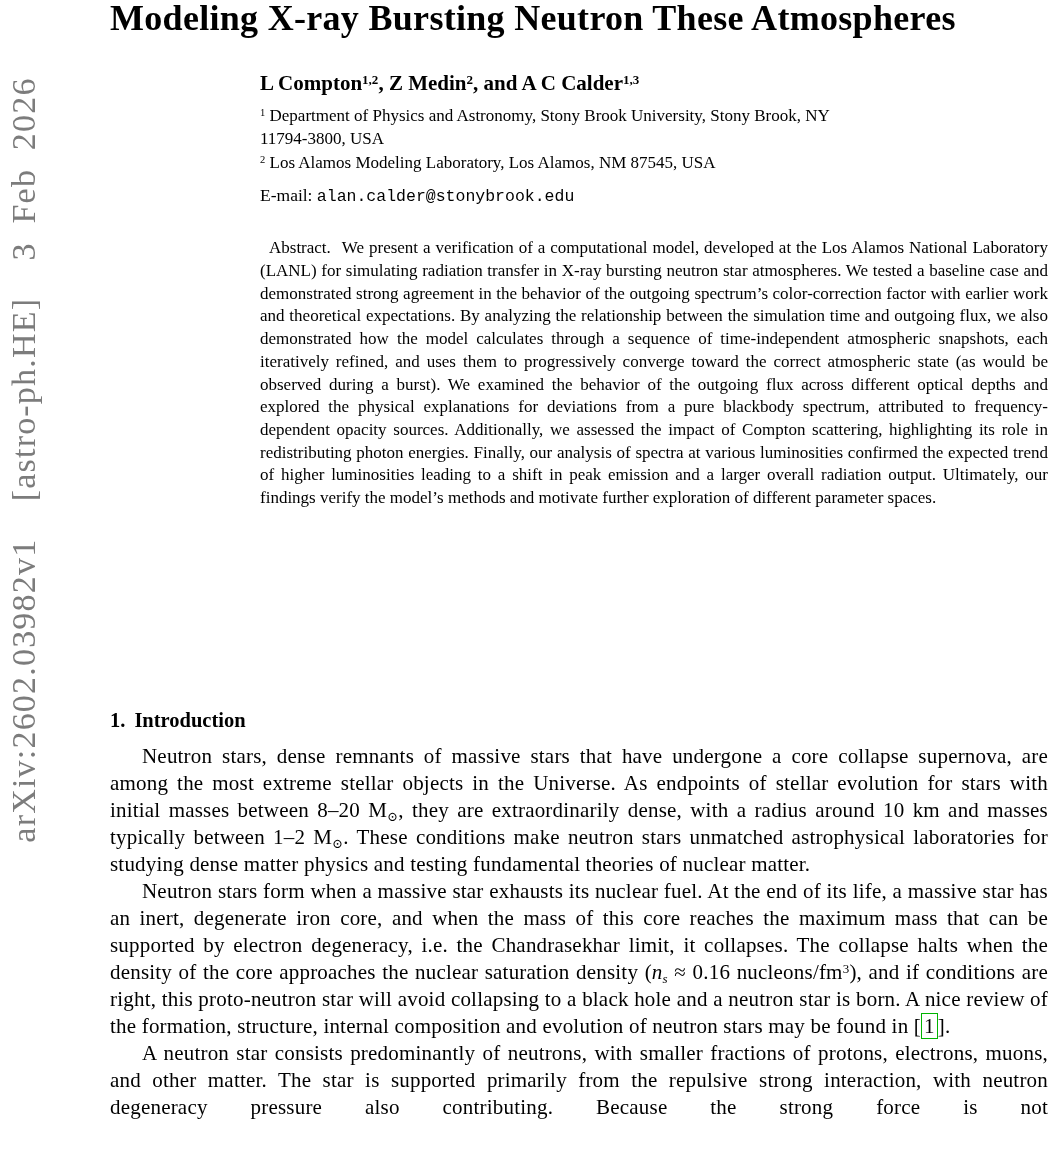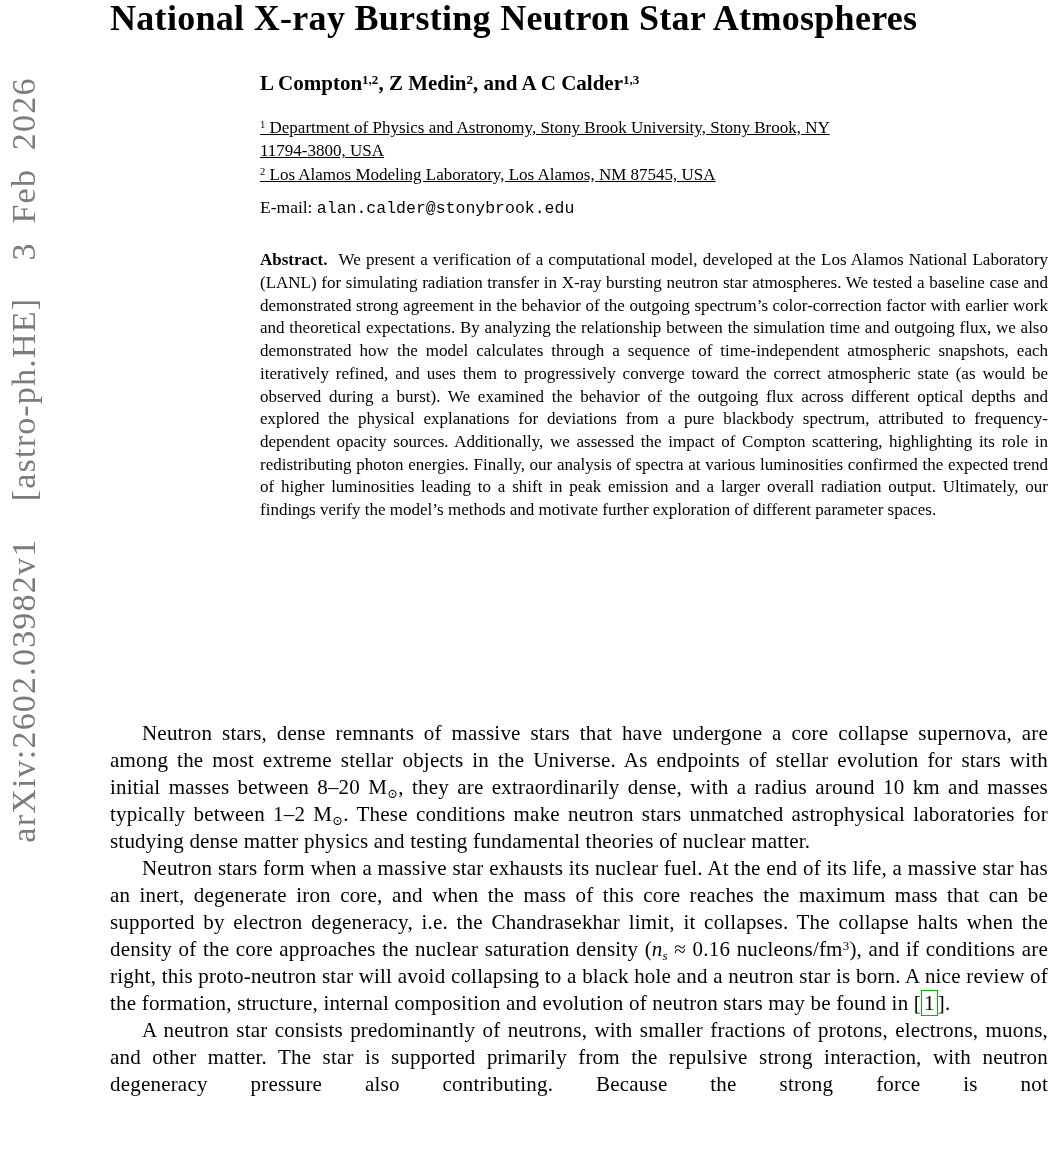--- a/index.html
+++ b/index.html
@@ -28,29 +28,29 @@
   }
   .content{position:absolute;left:110px;top:0;width:938px;}
   .title{
     font-size:36px;line-height:1.05;font-weight:700;
     letter-spacing:0.3px;
   }
   .front{margin-left:150px;width:788px;}
   .authors{margin-top:33px;font-size:21px;font-weight:700;}
   sup{font-size:62%;line-height:0;vertical-align:baseline;position:relative;top:-0.45em;}
   sub{font-size:62%;line-height:0;vertical-align:baseline;position:relative;top:0.28em;}
-  .affils{margin-top:20px;font-size:17px;line-height:23.5px;text-align:left;text-decoration:underline;}
+  .affils{margin-top:8px;font-size:17px;line-height:23.5px;text-align:left;}
   .affil{margin:0;}
   .email{margin-top:11px;font-size:17.5px;}
   .mono{font-family:"Liberation Mono","DejaVu Sans Mono",monospace;font-size:16.5px;margin-top:9px;}
   .abstract{
     margin-top:31px;font-size:17px;line-height:22.7px;
     text-align:justify;
   }
-  .abs-label{margin-right:11px;font-weight:700;}
+  .abs-label{margin-right:11px;font-weight:400;margin-left:9px;}
   .body-block{position:absolute;left:0;top:709px;width:938px;}
   .section-heading{font-size:20.5px;font-weight:700;}
   .sec-num{margin-right:9px;}
   .body-par{
     margin:0;font-size:21px;line-height:27px;
     letter-spacing:0.2px;
     text-align:justify;text-indent:32px;
   }
   .body-par.first{margin-top:11px;}
   .justify-last{text-align-last:justify;}
@@ -65,39 +65,40 @@
 <body>
 
 <div class="page">
 
   <div class="stamp-anchor">
       <span class="stamp-text">arXiv:2602.03982v1  [astro-ph.HE]  3 Feb 2026</span>
     </div>
 
   <main class="content">
 
-    <h1 class="title">National X-ray Bursting Neutron Star Atmospheres</h1>
+    <h1 class="title">Modeling X-ray Bursting Neutron These Atmospheres</h1>
 
     <section class="front">
 
       <p class="authors"><span>L Compton</span><sup>1,2</sup><span>, </span><span>Z Medin</span><sup>2</sup><span>, and </span><span>A C Calder</span><sup>1,3</sup></p>
 
       <div class="affils">
         <p class="affil"><sup>1</sup> <span>Department of Physics and Astronomy, Stony Brook University, Stony Brook, NY</span><br><span>11794-3800, USA</span></p>
         <p class="affil"><sup>2</sup> <span>Los Alamos Modeling Laboratory, Los Alamos, NM 87545, USA</span></p>
       </div>
 
       <p class="email"><span>E-mail: </span><span class="mono">alan.calder@stonybrook.edu</span></p>
 
       <p class="abstract"><b class="abs-label">Abstract.</b><span>We present a verification of a computational model, developed at the Los Alamos National Laboratory (LANL) for simulating radiation transfer in X-ray bursting neutron star atmospheres. We tested a baseline case and demonstrated strong agreement in the behavior of the outgoing spectrum’s color-correction factor with earlier work and theoretical expectations. By analyzing the relationship between the simulation time and outgoing flux, we also demonstrated how the model calculates through a sequence of time-independent atmospheric snapshots, each iteratively refined, and uses them to progressively converge toward the correct atmospheric state (as would be observed during a burst). We examined the behavior of the outgoing flux across different optical depths and explored the physical explanations for deviations from a pure blackbody spectrum, attributed to frequency-dependent opacity sources. Additionally, we assessed the impact of Compton scattering, highlighting its role in redistributing photon energies. Finally, our analysis of spectra at various luminosities confirmed the expected trend of higher luminosities leading to a shift in peak emission and a larger overall radiation output. Ultimately, our findings verify the model’s methods and motivate further exploration of different parameter spaces.</span></p>
 
     </section>
 
     <div class="body-block">
 
+      <h2 class="section-heading"><span class="sec-num">1.</span><span>Introduction</span></h2>
 
       <p class="body-par first"><span>Neutron stars, dense remnants of massive stars that have undergone a core collapse supernova, are among the most extreme stellar objects in the Universe. As endpoints of stellar evolution for stars with initial masses between 8–20 M</span><sub>⊙</sub><span>, they are extraordinarily dense, with a radius around 10 km and masses typically between 1–2 M</span><sub>⊙</sub><span>. These conditions make neutron stars unmatched astrophysical laboratories for studying dense matter physics and testing fundamental theories of nuclear matter.</span></p>
 
       <p class="body-par"><span>Neutron stars form when a massive star exhausts its nuclear fuel. At the end of its life, a massive star has an inert, degenerate iron core, and when the mass of this core reaches the maximum mass that can be supported by electron degeneracy, i.e. the Chandrasekhar limit, it collapses. The collapse halts when the density of the core approaches the nuclear saturation density (</span><span class="var">n</span><sub class="var">s</sub><span> ≈ 0.16 nucleons/fm</span><sup>3</sup><span>), and if conditions are right, this proto-neutron star will avoid collapsing to a black hole and a neutron star is born. A nice review of the formation, structure, internal composition and evolution of neutron stars may be found in [</span><a class="cite">1</a><span>].</span></p>
 
       <p class="body-par justify-last"><span>A neutron star consists predominantly of neutrons, with smaller fractions of protons, electrons, muons, and other matter. The star is supported primarily from the repulsive strong interaction, with neutron degeneracy pressure also contributing. Because the strong force is not</span></p>
 
     </div>
 
   </main>

